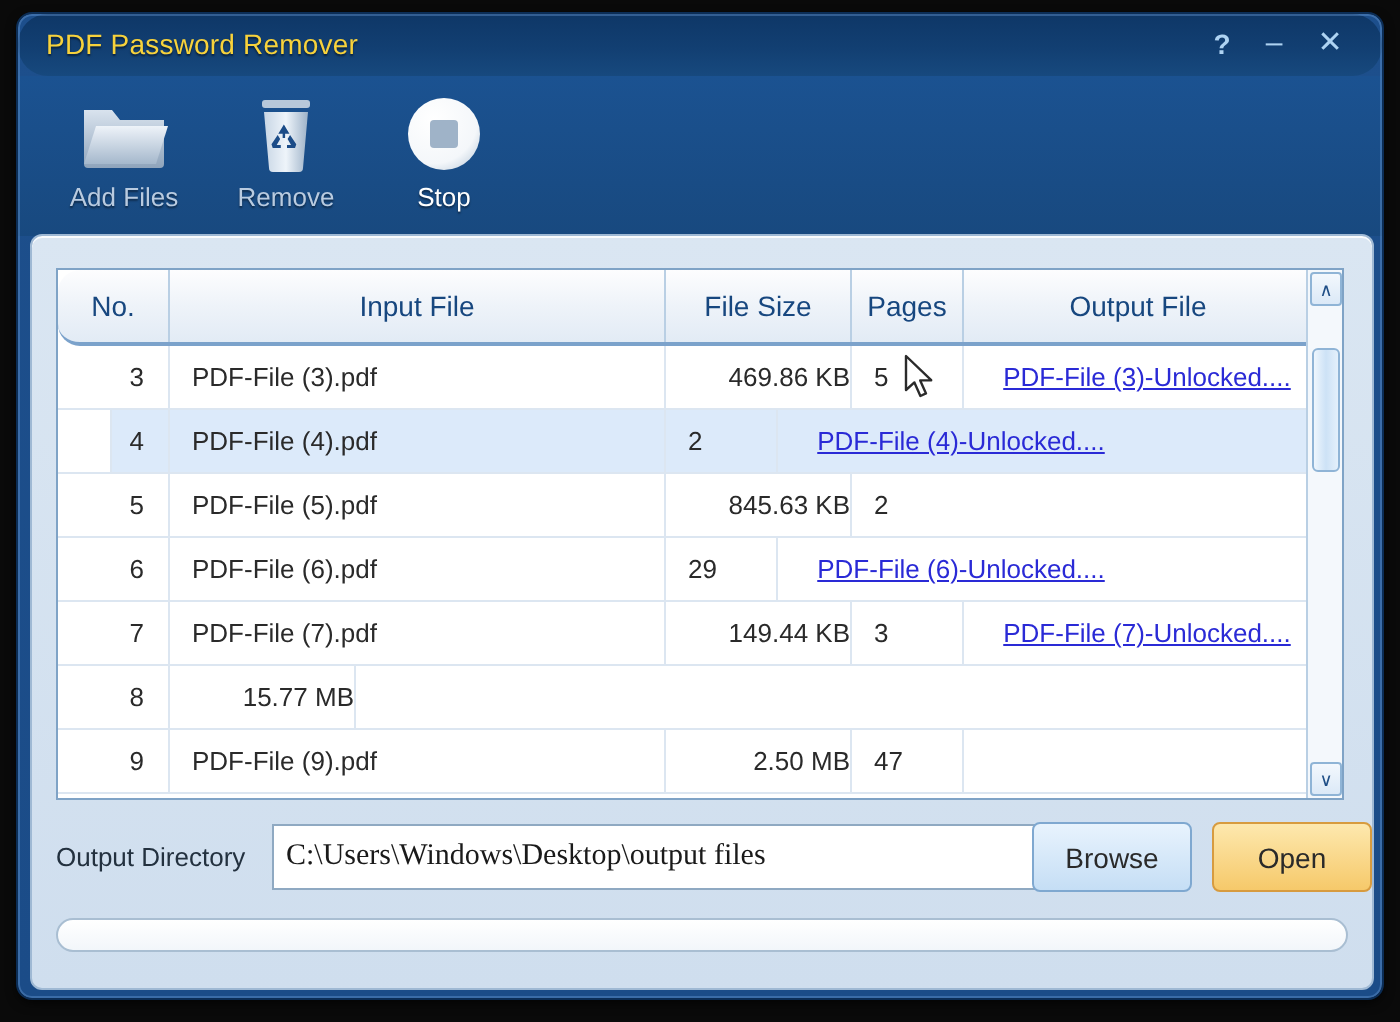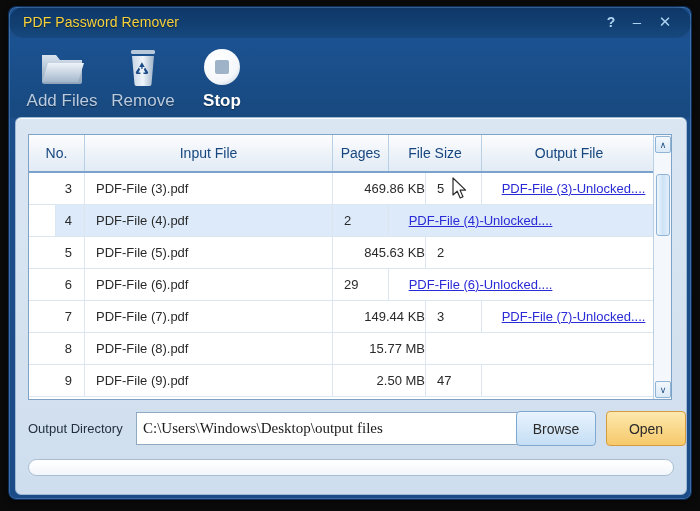--- a/index.html
+++ b/index.html
@@ -50,25 +50,25 @@
   }
   .tool{
     position:absolute;top:6px;width:74px;height:70px;
     text-align:center;cursor:pointer;
   }
   #tool-add{left:16px;}
   #tool-remove{left:97px;}
   #tool-stop{left:176px;}
   .tool .ico{height:46px;display:flex;align-items:center;justify-content:center;}
   .tool .lbl{
-    font-size:17px;margin-top:1px;
+    font-size:13px;margin-top:1px;
     text-shadow:0 1px 1px rgba(0,0,0,.45);
   }
   #tool-add .lbl,#tool-remove .lbl{color:#b9cbe0;}
-  #tool-stop .lbl{color:#ffffff;font-weight:bold;}
+  #tool-stop .lbl{color:#ffffff;font-weight:normal;}
 
   
   #body-panel{
     position:absolute;left:6px;top:110px;width:670px;height:376px;
     border-radius:6px;
     background:linear-gradient(180deg,#dae6f2 0%,#cfdeee 100%);
     box-shadow:inset 0 1px 0 rgba(255,255,255,.85);
     border:1px solid #9fb9d4;
   }
 
@@ -78,20 +78,21 @@
     background:#ffffff;
     border:1px solid #7fa3c6;
     box-sizing:border-box;
     overflow:hidden;
   }
   #grid-head{
     display:flex;height:38px;
     background:linear-gradient(180deg,#fdfdfe 0%,#eef3f9 50%,#e2ebf5 100%);
     border-bottom:2px solid #7ba2cb;
     box-sizing:border-box;
+    border-radius:11px;
   }
   #grid-head .th{
     display:flex;align-items:center;justify-content:center;
     font-size:14px;color:#17477f;
     border-right:1px solid #b9cfe4;
     box-sizing:border-box;
     height:100%;
   }
   #grid-head .th:last-child{border-right:none;}
   .c0{width:56px;}
@@ -261,22 +262,22 @@
       <div class="lbl">Stop</div>
     </div>
   </div>
 
   <div id="body-panel">
 
     <div id="grid">
       <div id="grid-head">
         <div class="th c0">No.</div>
         <div class="th c1">Input File</div>
+        <div class="th c2">File Size</div>
         <div class="th c3">Pages</div>
-        <div class="th c2">File Size</div>
         <div class="th c4">Output File</div>
       </div>
       <div id="grid-body">
           <div class="row">
             <div class="td c0">
               <span class="numval">3</span>
             </div>
             <div class="td c1">PDF-File (3).pdf</div>
             <div class="td c2">469.86 KB</div>
             <div class="td c3">5</div>
@@ -321,21 +322,20 @@
             <div class="td c2">149.44 KB</div>
             <div class="td c3">3</div>
             <div class="td c4">
               <span class="outlink">PDF-File (7)-Unlocked....</span>
             </div>
           </div>
           <div class="row">
             <div class="td c0">
               <span class="numval">8</span>
             </div>
-            <div class="td c1">PDF-File (8).pdf</div>
             <div class="td c2">15.77 MB</div>
             <div class="td c4"></div>
           </div>
           <div class="row">
             <div class="td c0">
               <span class="numval">9</span>
             </div>
             <div class="td c1">PDF-File (9).pdf</div>
             <div class="td c2">2.50 MB</div>
             <div class="td c3">47</div>

